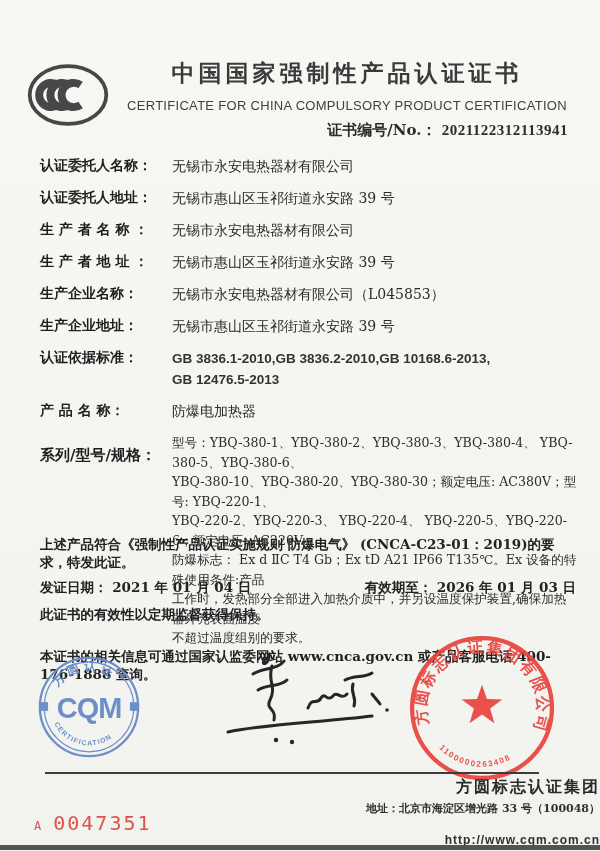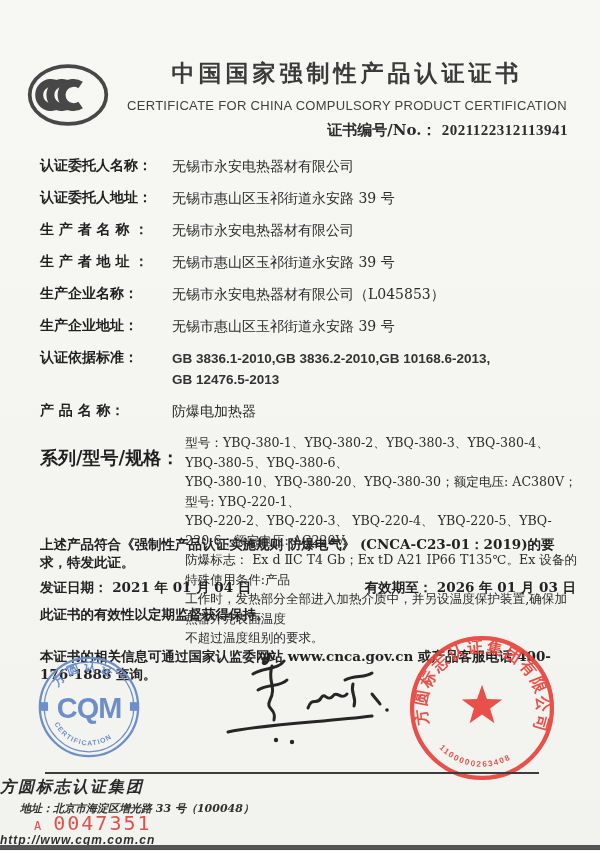--- a/index.html
+++ b/index.html
@@ -18,33 +18,33 @@
   .title-en{font-family:"Liberation Sans","DejaVu Sans",sans-serif;font-size:13px;color:#3f3f3f;margin-top:9px;letter-spacing:.3px;}
   .cert-no{position:absolute;top:121px;right:32px;font-size:15px;font-weight:bold;color:#2c2c2c;}
   .cert-no .num{font-family:"Liberation Serif",serif;letter-spacing:.5px;}
   
   .fields{position:absolute;left:40px;right:22px;top:157px;}
   .frow{display:flex;align-items:flex-start;margin-bottom:12px;}
   .flabel{flex:0 0 126px;font-size:14px;font-weight:bold;color:#1f1f1f;white-space:pre;}
   .fvalue{flex:1;font-size:14px;color:#2b2b2b;white-space:pre-line;padding-left:6px;line-height:21px;margin-top:-1px;}
   .frow.std .fvalue{font-family:"Liberation Sans","DejaVu Sans",sans-serif;font-size:13.5px;font-weight:bold;color:#333;}
   .frow.spec{margin-bottom:0;}
-  .frow.spec .flabel{padding-top:12px;font-size:18px;}
+  .frow.spec .flabel{padding-top:12px;font-size:15px;}
   .frow.spec .fvalue{font-size:12.6px;line-height:19.5px;}
   
   .statements{position:absolute;left:40px;right:24px;top:536px;font-size:13.5px;font-weight:bold;color:#222;}
   .dates{display:flex;justify-content:space-between;margin-top:7px;gap:10px;}
   .validity{margin-top:9px;}
   .infonote{margin-top:24px;}
   
   .cqm-logo{position:absolute;left:36px;top:654px;width:106px;height:106px;}
   .signature{position:absolute;left:220px;top:644px;width:178px;height:112px;}
   .seal{position:absolute;left:406px;top:632px;width:152px;height:152px;opacity:.92;}
   .divider{position:absolute;left:45px;top:772px;width:494px;height:2px;background:#3c3c3c;}
-  .footer-block{position:absolute;left:0;right:0;top:777px;text-align:left;font-style:italic;}
+  .footer-block{position:absolute;left:0;right:0;top:777px;text-align:right;}
   .footer-org{font-size:16px;font-weight:bold;letter-spacing:2px;color:#2a2a2a;}
   .footer-addr{font-size:11px;font-weight:bold;color:#2f2f2f;margin-top:3px;padding-left:20px;}
   .footer-url{font-family:"Liberation Sans","DejaVu Sans",sans-serif;font-size:12px;font-weight:bold;color:#2f2f2f;margin-top:17px;letter-spacing:1px;}
   .serial{position:absolute;left:34px;top:811px;color:#e0514d;font-family:"DejaVu Sans Mono","Liberation Mono",monospace;display:flex;align-items:baseline;}
   .serial .pfx{font-size:12px;margin-right:12px;}
   .serial .num{font-size:20px;letter-spacing:2px;}
   .bottom-bar{position:absolute;left:0;bottom:1px;width:100%;height:5px;background:#545454;}
 </style>
 </head>
 <body>

